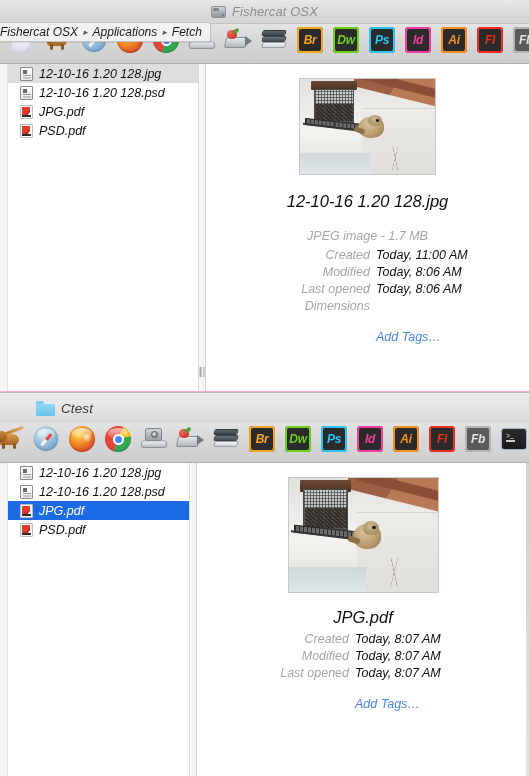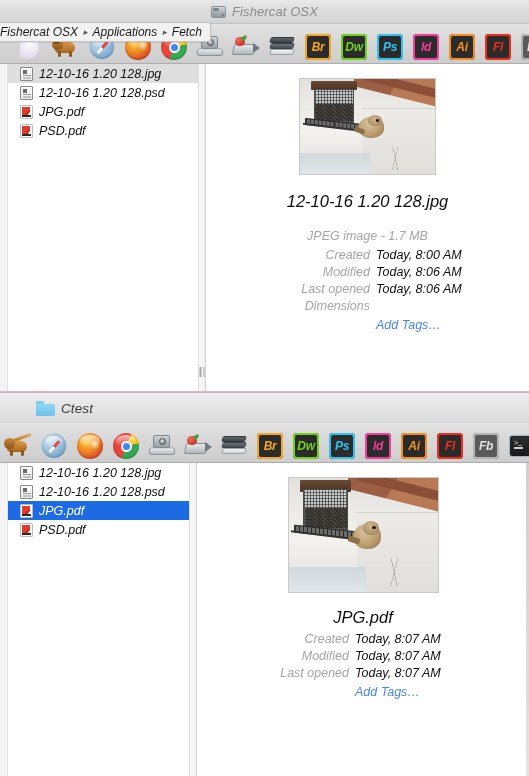--- a/index.html
+++ b/index.html
@@ -71,21 +71,21 @@
     box-shadow:0 1px 2px rgba(0,0,0,.10);
     font-size:12px; color:#1a1a1a; white-space:nowrap;
   }
   .crumb-sep { color:#5c5c5c; font-size:9px; padding:0 1px; }
 
   
   .toolbar {
     position:relative; height:40px; width:100%;
     background:linear-gradient(to bottom,#e3e3e3 0%,#d7d7d7 45%,#cdcdcd 100%);
     border-bottom:1px solid #adadad;
-    display:flex; align-items:flex-end; gap:0px; padding-left:12px;
+    display:flex; align-items:flex-start; gap:0px; padding-left:4px;
     overflow:hidden;
   }
   .tb-item {
     width:32px; height:32px; flex:none; margin:0 2px;
     display:flex; align-items:center; justify-content:center; position:relative;
   }
   .tb-overflow {
     margin-left:auto; margin-right:6px; font-size:17px; color:#9a9a9a;
     font-weight:bold; letter-spacing:-2px; flex:none; padding-right:4px;
   }
@@ -360,21 +360,21 @@
   .pv-name { margin-top:17px; font-size:16.5px; color:#0d0d0d; }
   .pv-name.b2 { margin-top:15px; font-size:16.5px; }
 
   .pv-kind { margin-top:18px; font-size:12.5px; color:#a6a6a6; }
   .pv-kind.b2 { margin-top:20px; }
 
   .pv-table { margin-top:4px; width:100%; padding-right:12px; }
   .pv-row { display:flex; font-size:12.5px; line-height:17px; }
   .pv-lab { flex:0 0 170px; text-align:right; padding-right:6px; color:#a6a6a6; }
   .pv-val { flex:1; text-align:left; color:#111; }
-  .pv-tags { margin-top:2px;align-items:center; }
+  .pv-tags { margin-top:14px;align-items:center; }
   .pv-tags .pv-val { color:#4a86e8; }
 
   .pv-table.b2 .pv-lab { flex:0 0 158px; }
 
   
   .right-sliver {
     position:absolute; right:0; top:0; width:3px; height:100%;
     background:linear-gradient(to bottom,#cfcfcf,#e6e6e6);
   }
 </style>
@@ -543,21 +543,21 @@
             <span class="ph-bottom"></span>
           </div>
         </div>
 
         <div class="pv-name">12-10-16 1.20 128.jpg</div>
         <div class="pv-kind">JPEG image - 1.7 MB</div>
 
         <div class="pv-table">
           <div class="pv-row">
             <span class="pv-lab">Created</span>
-            <span class="pv-val">Today, 8:00 AM</span>
+            <span class="pv-val">Today, 11:00 AM</span>
           </div>
           <div class="pv-row">
             <span class="pv-lab">Modified</span>
             <span class="pv-val">Today, 8:06 AM</span>
           </div>
           <div class="pv-row">
             <span class="pv-lab">Last opened</span>
             <span class="pv-val">Today, 8:06 AM</span>
           </div>
           <div class="pv-row">

